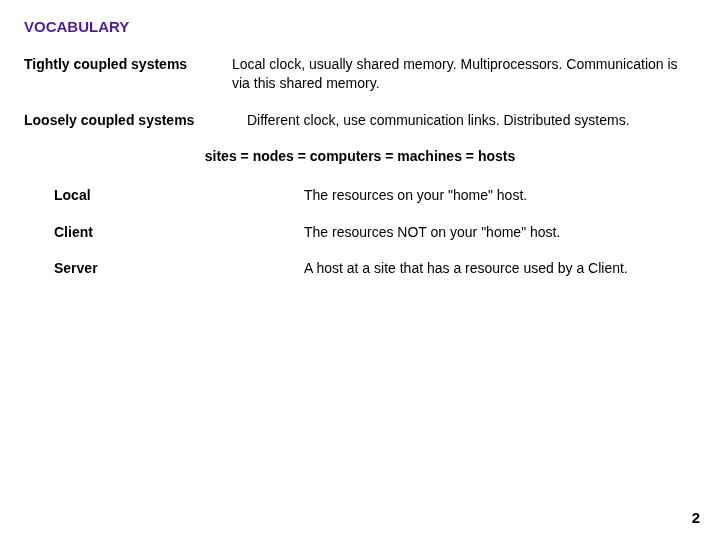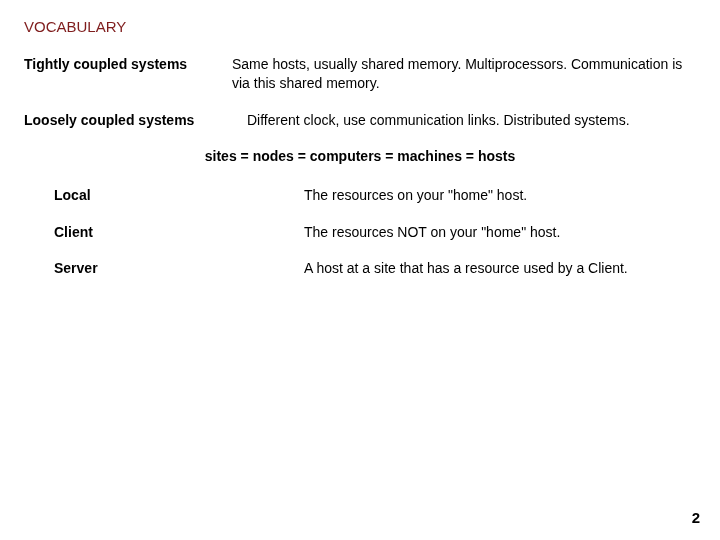--- a/index.html
+++ b/index.html
@@ -19,22 +19,22 @@
     padding: 18px 24px 18px 24px;
     position: relative;
   }
   .title {
     font-size: 38px;
     letter-spacing: 2px;
     font-weight: 400;
     margin: 0 0 28px 32px;
   }
   .section-heading {
-    color: #7f1d1d;
-    font-weight: normal;
+    color: #4c1d95;
+    font-weight: bold;
     font-size: 15px;
     margin: 0 0 20px 0;
   }
   .row {
     display: flex;
     align-items: flex-start;
     margin-bottom: 18px;
     font-size: 14px;
     line-height: 1.35;
   }
@@ -82,21 +82,21 @@
 </head>
 <body>
 
 <div class="slide">
 
 
   <div class="section-heading">VOCABULARY</div>
 
   <div class="row">
     <div class="term" style="width:190px">Tightly coupled systems</div>
-    <div class="def">Same hosts, usually shared memory. Multiprocessors. Communication is via this shared memory.</div>
+    <div class="def">Local clock, usually shared memory. Multiprocessors. Communication is via this shared memory.</div>
   </div>
 
   <div class="row">
     <div class="term" style="width:205px">Loosely coupled systems</div>
     <div class="def">Different clock, use communication links. Distributed systems.</div>
   </div>
 
   <div class="centered-line">sites = nodes = computers = machines = hosts</div>
 
   <div class="row2">

